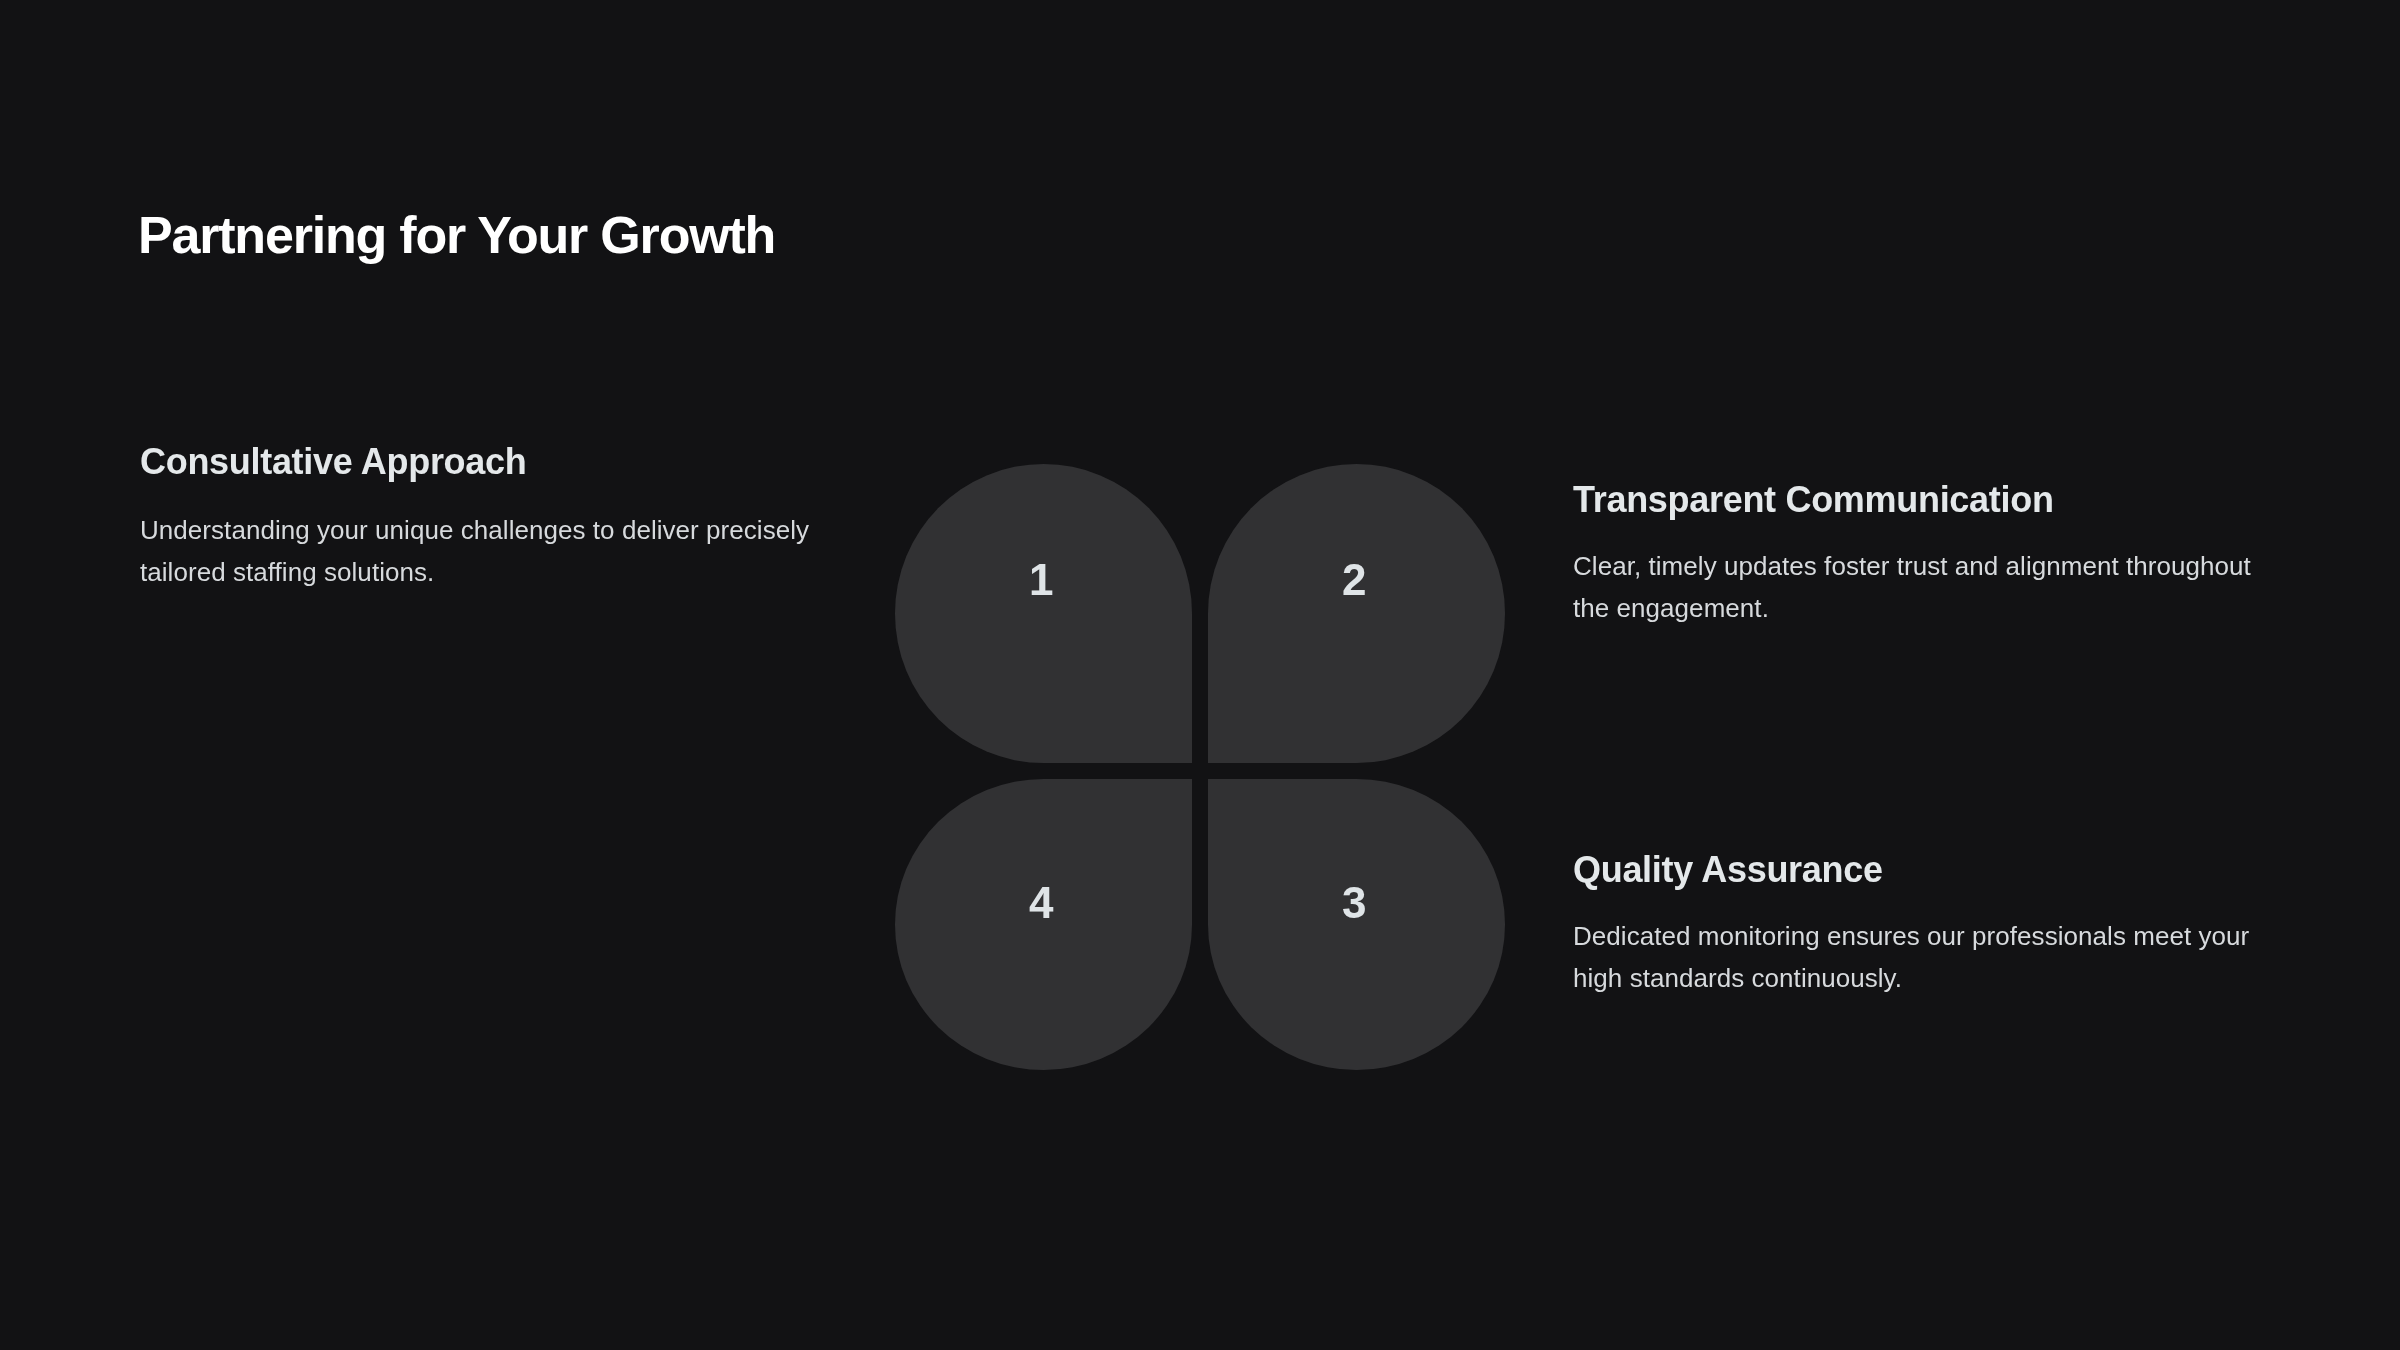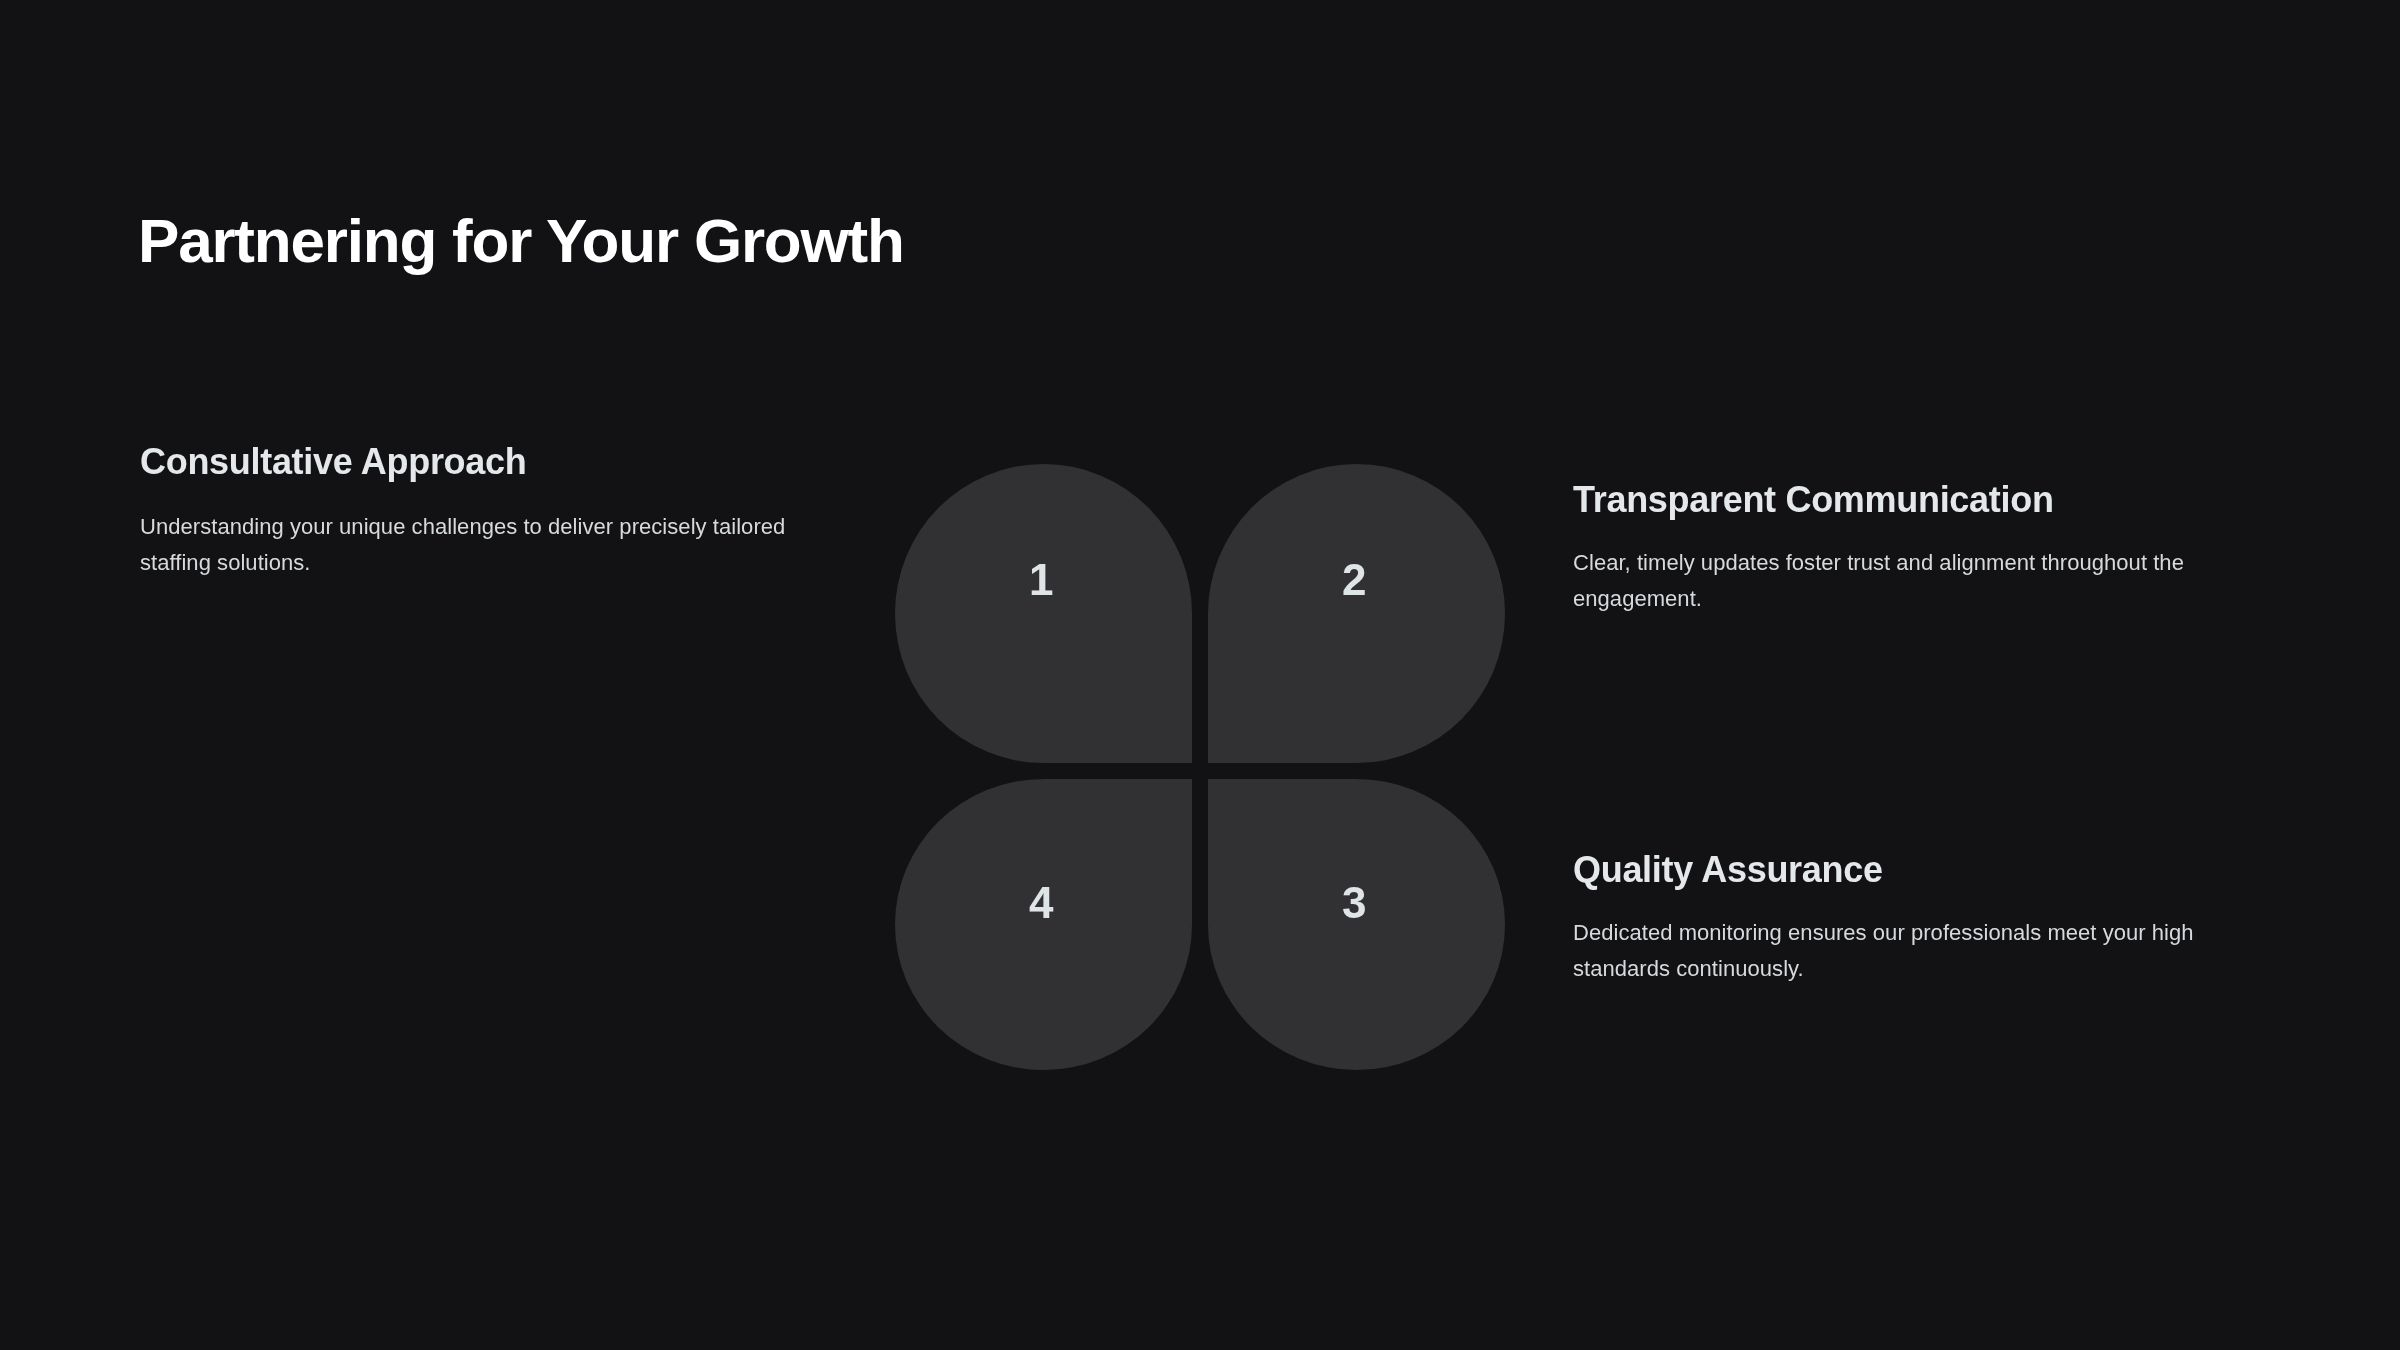--- a/index.html
+++ b/index.html
@@ -21,21 +21,21 @@
     width: 2400px;
     height: 1350px;
     background: #121214;
   }
 
   
   .page-title {
     position: absolute;
     left: 138px;
     top: 208px;
-    font-size: 62px;
+    font-size: 52px;
     font-weight: 700;
     letter-spacing: -1.2px;
     color: #ffffff;
     line-height: 1.05;
     white-space: nowrap;
   }
 
   
   .col-left {
     position: absolute;
@@ -61,21 +61,21 @@
     color: #e4e8ea;
     letter-spacing: -0.3px;
     line-height: 1.2;
     white-space: nowrap;
   }
 
   .col-left .item-title { margin-bottom: 26px; }
   .col-right .item-title { margin-bottom: 24px; }
 
   .item-desc {
-    font-size: 22px;
+    font-size: 26px;
     font-weight: 400;
     color: #d7dadd;
     line-height: 1.62;
     letter-spacing: 0.05px;
   }
 
   
   .petals {
     position: absolute;
     left: 895px;

